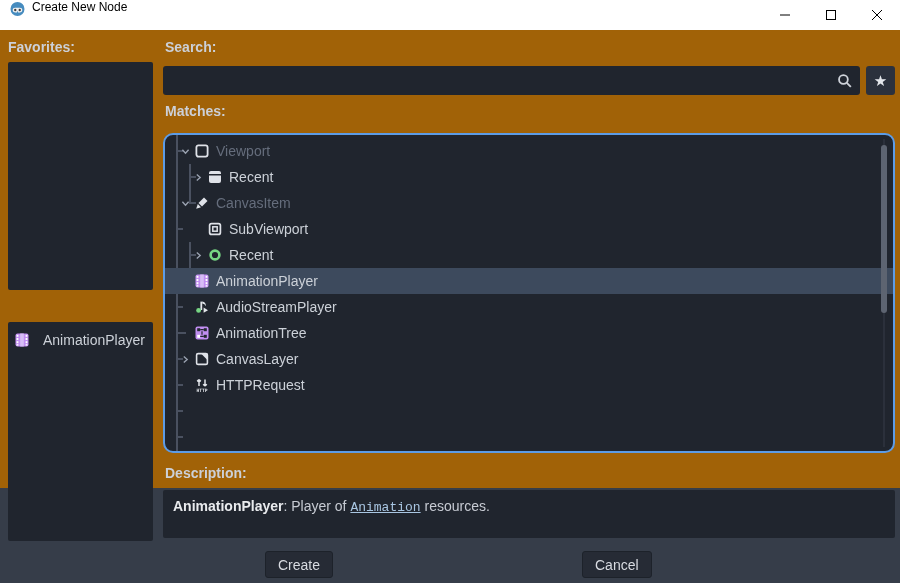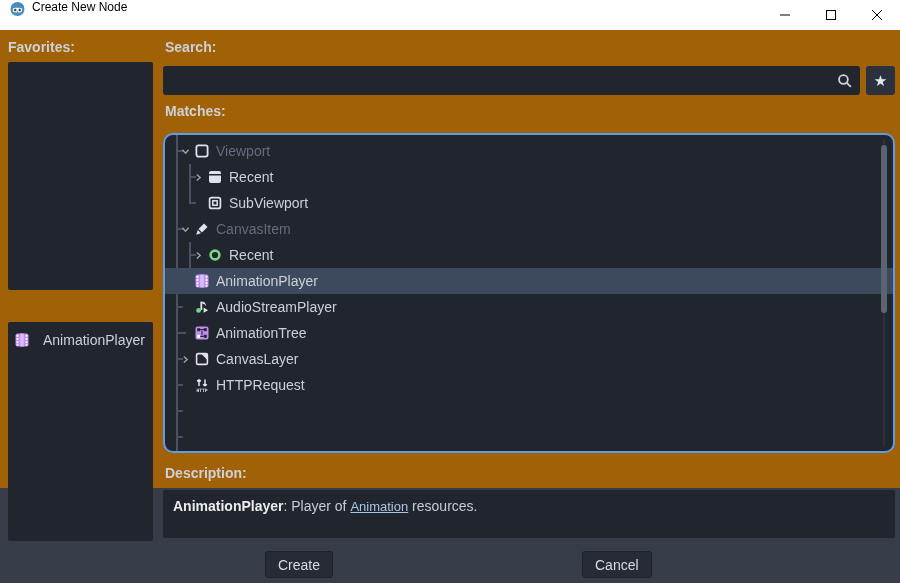--- a/index.html
+++ b/index.html
@@ -47,21 +47,21 @@
   .ticon { width:16px; height:16px; margin-right:6px; flex:none; display:flex; }
   .tlabel { font-size:14px; color:#ccd1d8; white-space:nowrap; }
   .tlabel.abstract { color:#656d7c; }
   .scroll-track { position:absolute; right:8px; top:4px; bottom:4px; width:2px; background:#2b303b; }
   .scroll-grabber { position:absolute; right:6px; top:10px; width:6px; height:168px; border-radius:3px; background:#5d6471; }
 
   
   .desc-panel { position:absolute; left:163px; top:460px; width:732px; height:48px; background:#20252e;
                 padding:8px 10px; font-size:14px; color:#c7cbd3; }
   .desc-panel b { color:#e9ebee; }
-  .desc-link { font-family:Liberation Sans, sans-serif; font-size:13px; color:#a9c6e2;
+  .desc-link { font-family:Liberation Mono, monospace; font-size:13px; color:#a9c6e2;
                text-decoration:underline; cursor:pointer; }
 
   
   .btn { position:absolute; top:521px; height:27px; background:#262b35; border:1px solid #1d222a;
          border-radius:3px; color:#d8dbe1; font-size:14px; font-family:"Liberation Sans", sans-serif;
          padding:0 12px; cursor:default; }
   .btn-create { left:265px; }
   .btn-cancel { left:582px; }
 
   svg { display:block; }
@@ -182,44 +182,44 @@
         </span>
         <span class="ticon">
           <svg width="16" height="16" viewBox="0 0 16 16">
             <path d="M2 4 a2 2 0 0 1 2-2 h8 a2 2 0 0 1 2 2 v1 h-12 Z" fill="#dfe2e8"></path>
             <path d="M2 6.4 h12 v5.6 a2 2 0 0 1 -2 2 h-8 a2 2 0 0 1 -2-2 Z" fill="#dfe2e8"></path>
           </svg>
         </span>
         <span class="tlabel">Recent</span>
       </div>
 
+      <div class="trow lvl1">
+        <span class="chev">
+          <svg width="11" height="11" viewBox="0 0 16 16">
+              <path d="M3.5 5.5 L8 10.5 L12.5 5.5" fill="none" stroke="#9aa2b0" stroke-width="2"></path>
+            </svg>
+        </span>
+        <span class="ticon">
+          <svg width="16" height="16" viewBox="0 0 16 16">
+            <path d="M10 2.5 L13.5 6 L8 11.5 L4.5 8 Z" fill="#dfe2e8"></path>
+            <path d="M3.8 9 L7 12.2 L2.2 13.8 Z" fill="#dfe2e8"></path>
+          </svg>
+        </span>
+        <span class="tlabel abstract">CanvasItem</span>
+      </div>
+
       <div class="trow lvl2">
         <span class="chev"></span>
         <span class="ticon">
           <svg width="16" height="16" viewBox="0 0 16 16">
             <rect x="2.6" y="2.6" width="10.8" height="10.8" rx="2" fill="none" stroke="#dfe2e8" stroke-width="1.7"></rect>
             <rect x="5.8" y="5.8" width="4.4" height="4.4" fill="none" stroke="#dfe2e8" stroke-width="1.5"></rect>
           </svg>
         </span>
         <span class="tlabel">SubViewport</span>
-      </div>
-
-      <div class="trow lvl1">
-        <span class="chev">
-          <svg width="11" height="11" viewBox="0 0 16 16">
-              <path d="M3.5 5.5 L8 10.5 L12.5 5.5" fill="none" stroke="#9aa2b0" stroke-width="2"></path>
-            </svg>
-        </span>
-        <span class="ticon">
-          <svg width="16" height="16" viewBox="0 0 16 16">
-            <path d="M10 2.5 L13.5 6 L8 11.5 L4.5 8 Z" fill="#dfe2e8"></path>
-            <path d="M3.8 9 L7 12.2 L2.2 13.8 Z" fill="#dfe2e8"></path>
-          </svg>
-        </span>
-        <span class="tlabel abstract">CanvasItem</span>
       </div>
 
 
       <div class="trow lvl2">
         <span class="chev">
           <svg width="11" height="11" viewBox="0 0 16 16">
               <path d="M5.5 3.5 L10.5 8 L5.5 12.5" fill="none" stroke="#9aa2b0" stroke-width="2"></path>
             </svg>
         </span>
         <span class="ticon">

